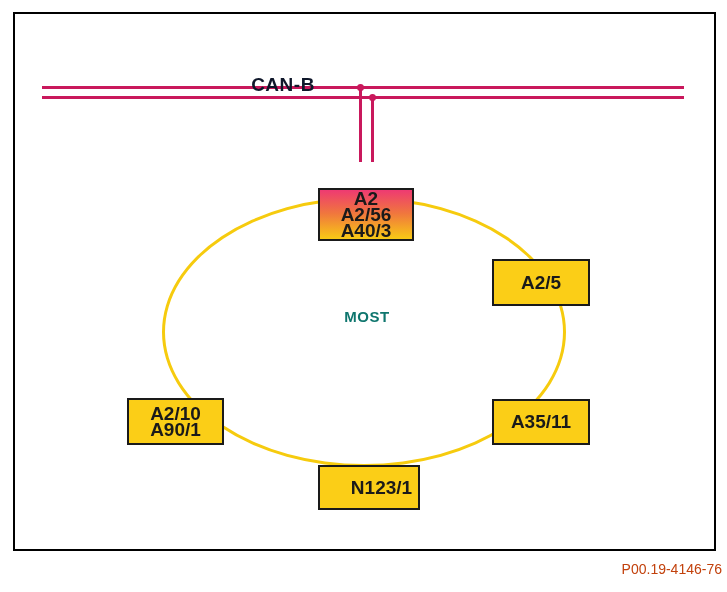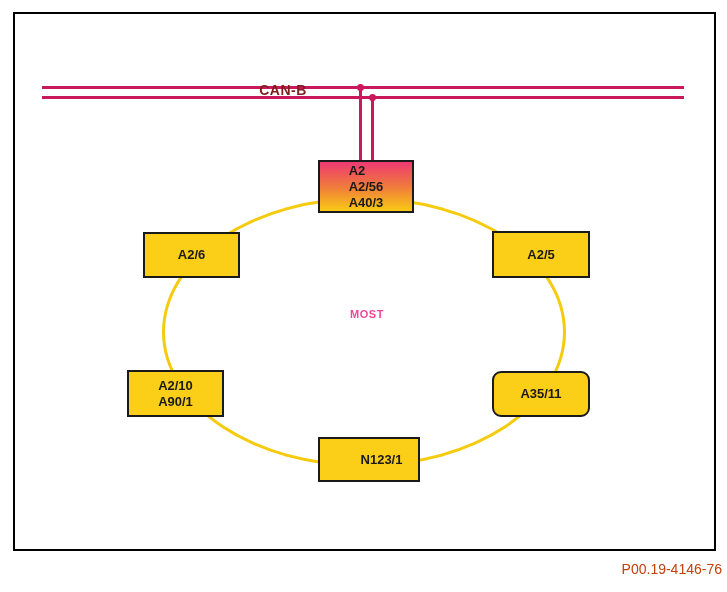--- a/index.html
+++ b/index.html
@@ -29,26 +29,26 @@
     left: 42px;
     width: 642px;
     height: 3px;
     background: #c9185c;
   }
   .bus-line-1 { top: 86px; }
   .bus-line-2 { top: 96px; }
   .bus-label {
     position: absolute;
     left: 248px;
-    top: 82px;
+    top: 74px;
     width: 70px;
     text-align: center;
-    font-size: 14px;
+    font-size: 19px;
     font-weight: bold;
-    color: #7f1d1d;
+    color: #0f172a;
     letter-spacing: 0.5px;
   }
   .vline {
     position: absolute;
     width: 3px;
     background: #c9185c;
   }
   .vline-left  { left: 359px; top: 88px; height: 74px; }
   .vline-right { left: 371px; top: 98px; height: 64px; }
   .dot {
@@ -70,48 +70,49 @@
     border-radius: 50%;
     box-sizing: border-box;
     background: transparent;
   }
   .ring-label {
     position: absolute;
     left: 330px;
     top: 308px;
     width: 74px;
     text-align: center;
-    font-size: 11px;
+    font-size: 15px;
     font-weight: bold;
-    color: #ec4899;
+    color: #0f766e;
     letter-spacing: 0.5px;
   }
   .node {
     position: absolute;
     box-sizing: border-box;
     border: 2px solid #1a1a1a;
     background: #fbce17;
     color: #1a1a1a;
-    font-size: 13px;
+    font-size: 19px;
     font-weight: bold;
-    text-align: left;
+    text-align: center;
     display: flex;
     align-items: center;
     justify-content: center;
     white-space: pre-line;
     line-height: 16px;
+    margin-top: 28px;
   }
   .node-gateway {
     left: 318px; top: 160px; width: 96px; height: 53px;
     background: linear-gradient(180deg, #ee3a72 0%, #f0773d 48%, #f8ca15 100%);
   }
   .node-ul { left: 143px; top: 232px; width: 97px; height: 46px; }
   .node-ur { left: 492px; top: 231px; width: 98px; height: 47px; }
   .node-ll { left: 127px; top: 370px; width: 97px; height: 47px; }
-  .node-lr { left: 492px; top: 371px; width: 98px; height: 46px; border-radius: 9px; }
+  .node-lr { left: 492px; top: 371px; width: 98px; height: 46px; }
   .node-bc { left: 318px; top: 437px; width: 102px; height: 45px; padding-left: 25px; }
   .caption {
     position: absolute;
     left: 580px;
     top: 561px;
     width: 142px;
     text-align: right;
     font-size: 14px;
     font-weight: normal;
     color: #c2410c;
@@ -132,21 +133,20 @@
   <div class="ring"></div>
 
   <div class="vline vline-left"></div>
   <div class="vline vline-right"></div>
   <div class="dot dot-left"></div>
   <div class="dot dot-right"></div>
 
   <div class="node node-gateway">A2
 A2/56
 A40/3</div>
-  <div class="node node-ul">A2/6</div>
   <div class="node node-ur">A2/5</div>
   <div class="node node-ll">A2/10
 A90/1</div>
   <div class="node node-lr">A35/11</div>
   <div class="node node-bc">N123/1</div>
 
   <div class="ring-label">MOST</div>
 
   <div class="caption">P00.19-4146-76</div>
 

